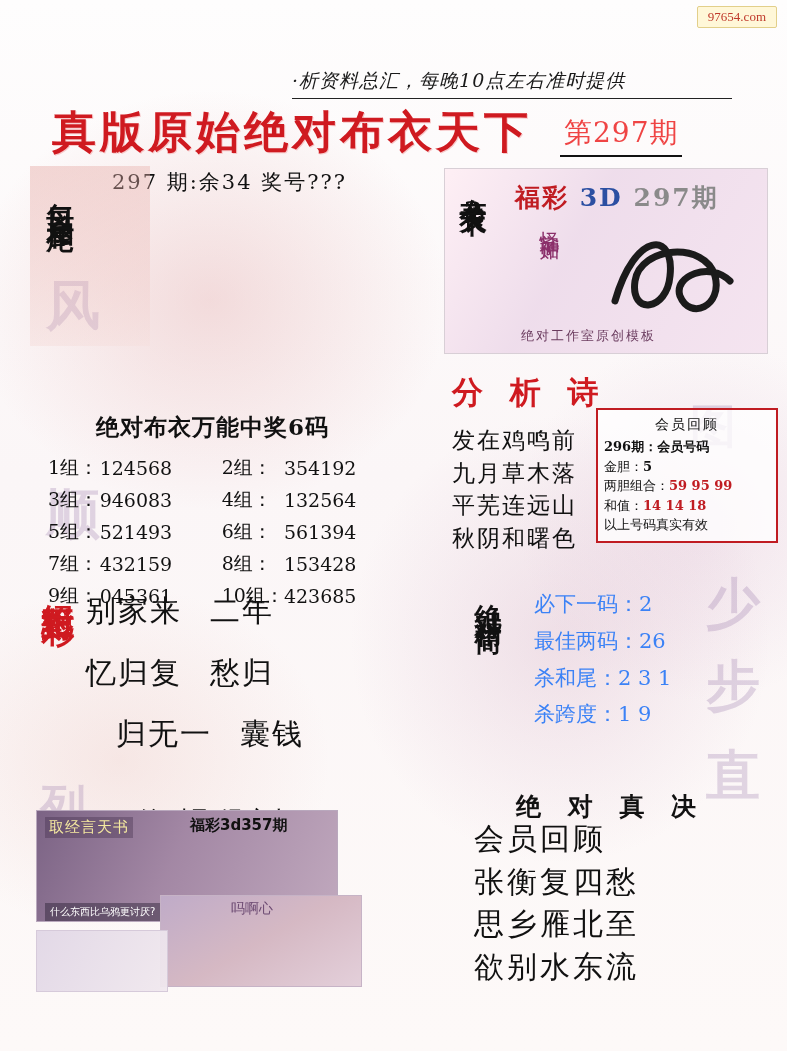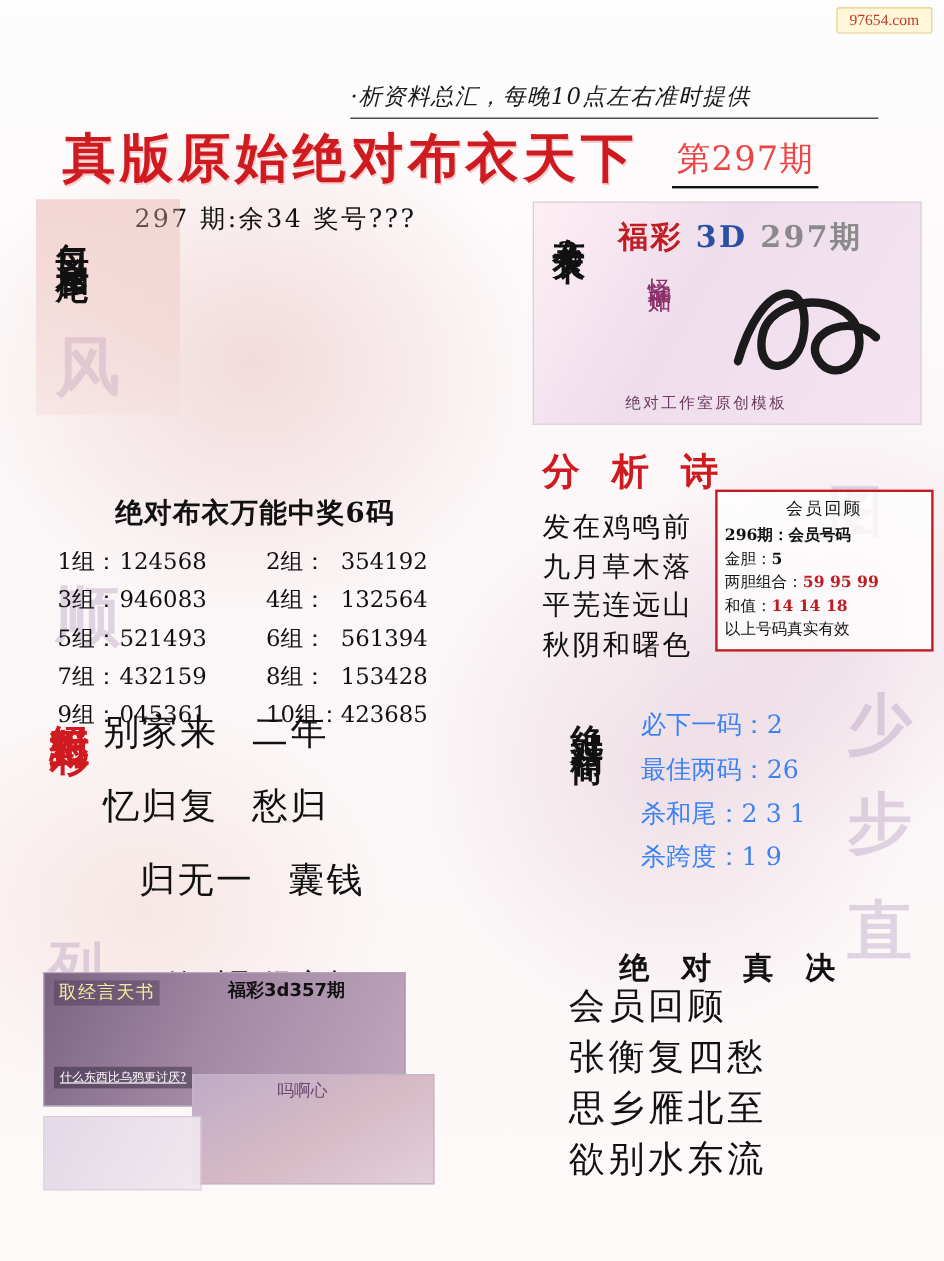--- a/index.html
+++ b/index.html
@@ -370,29 +370,28 @@
     font-family: "DejaVu Serif", "Liberation Serif", serif;
     font-size: 15px;
     font-weight: normal;
     letter-spacing: 1px;
     background: rgba(60,40,70,0.35);
     padding: 1px 4px;
     white-space: nowrap;
   }
   .qujing-img .tv-sub {
     position: absolute;
-    bottom: 14px;
+    bottom: 0;
     left: 8px;
     color: #ffffff;
     font-family: "DejaVu Sans", sans-serif;
     font-size: 10px;
     background: rgba(40,30,50,0.45);
     padding: 2px 5px;
     white-space: nowrap;
-    text-decoration: underline;
   }
   .qujing-label {
     position: absolute;
     top: 816px;
     left: 190px;
     font-family: "DejaVu Sans", "Liberation Sans", sans-serif;
     font-size: 15px;
     font-weight: bold;
     color: #111;
     white-space: nowrap;

